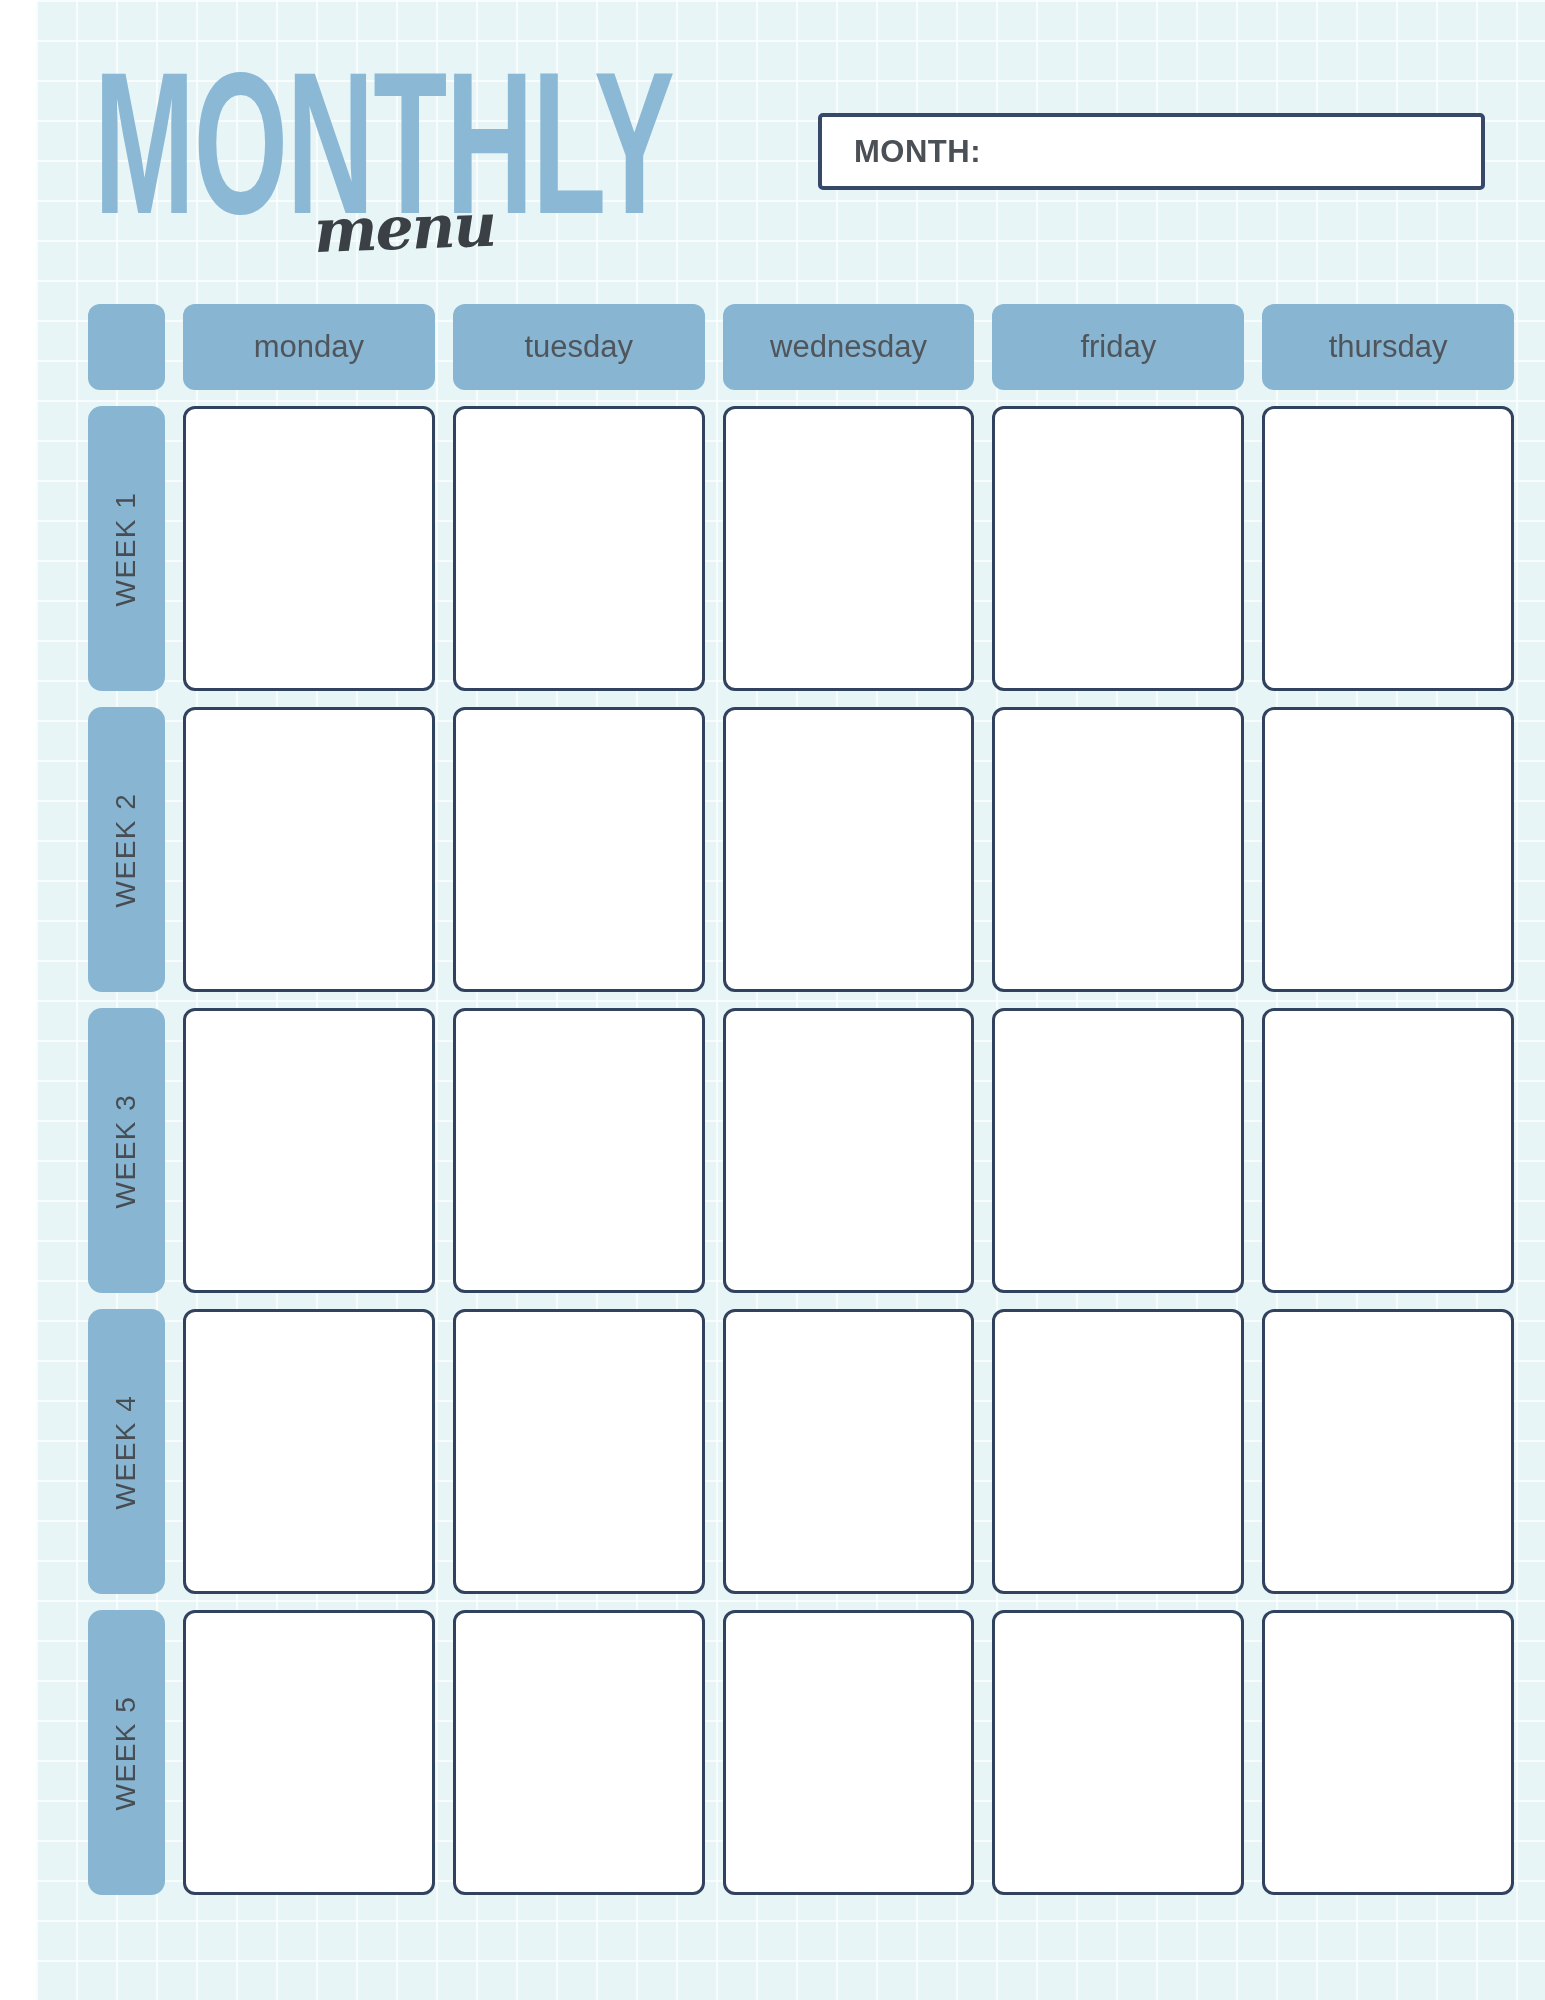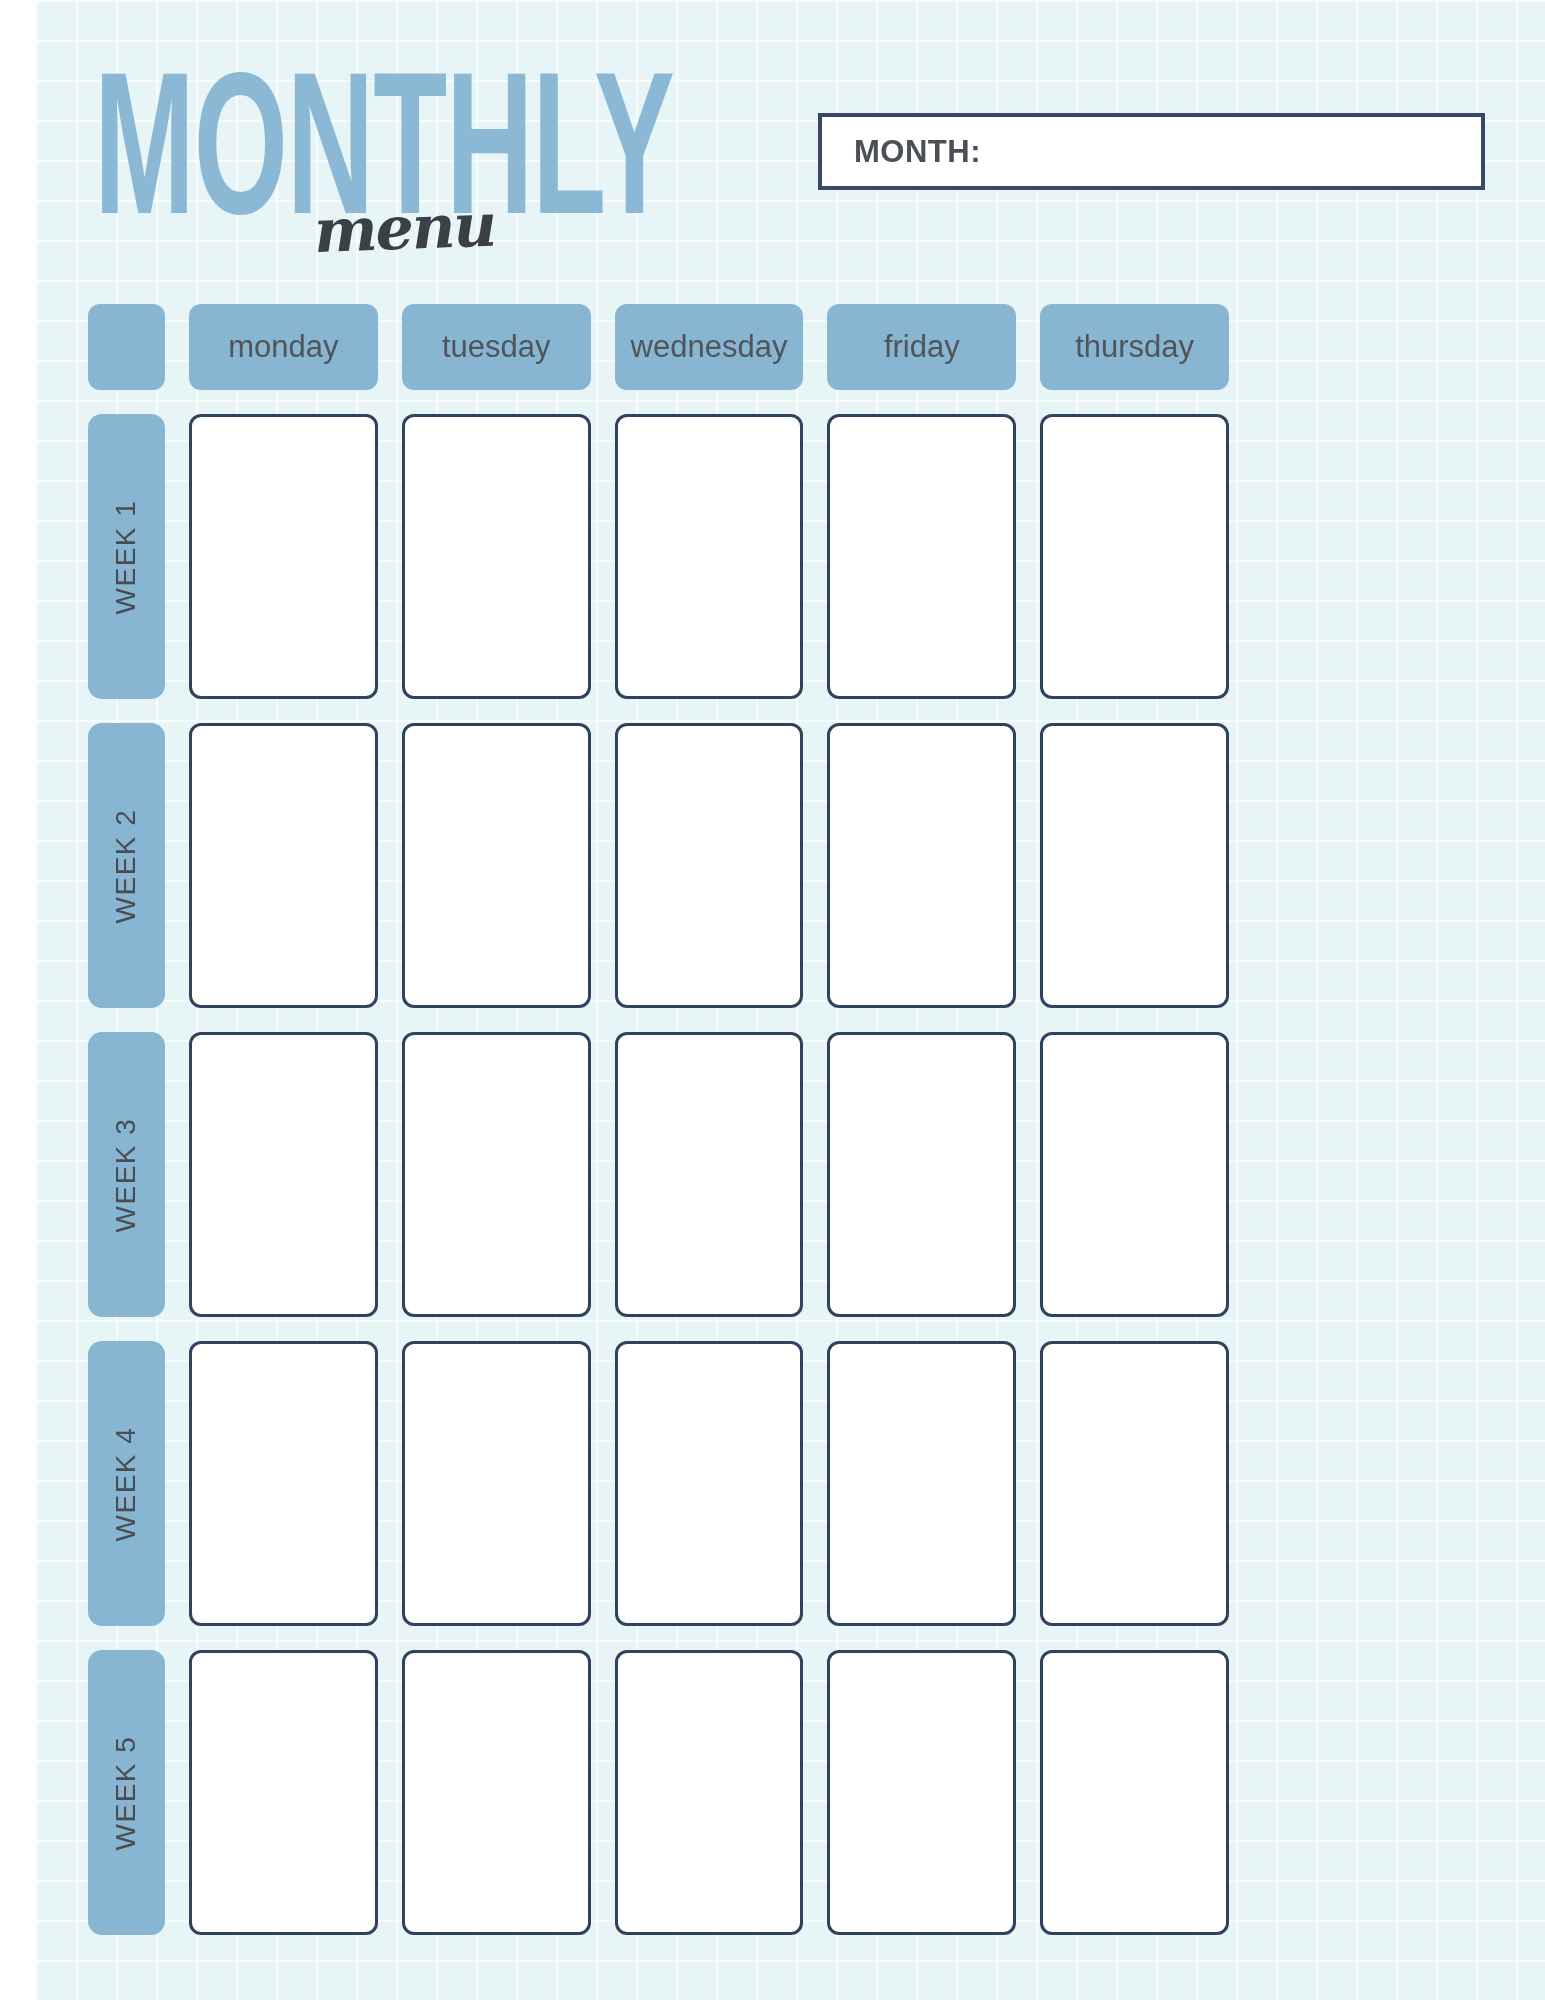--- a/index.html
+++ b/index.html
@@ -52,21 +52,21 @@
 
   .month-box {
     position: absolute;
     left: 782px;
     top: 113px;
     width: 667px;
     height: 77px;
     box-sizing: border-box;
     background: #ffffff;
     border: 4px solid #374868;
-    border-radius: 0;
+    border-radius: 5px;
     display: flex;
     align-items: center;
     padding: 0 20px 0 32px;
   }
   .month-label {
     font-size: 31px;
     font-weight: bold;
     letter-spacing: 0.5px;
     color: #4a5056;
     flex: 0 0 auto;
@@ -81,27 +81,26 @@
     font-size: 31px;
     color: #4a5056;
     min-width: 0;
   }
 
   
   .calendar {
     position: absolute;
     left: 52px;
     top: 304px;
-    width: 1141px;
+    width: 1426px;
     display: grid;
     grid-template-columns: 77px repeat(5, 1fr);
     grid-template-rows: 86px repeat(5, 285px);
     column-gap: 18px;
     row-gap: 16px;
-    gap: 24px;
   }
 
   .corner-cell {
     background: #87b5d2;
     border-radius: 12px;
   }
 
   .day-header {
     background: #87b5d2;
     border-radius: 12px;

